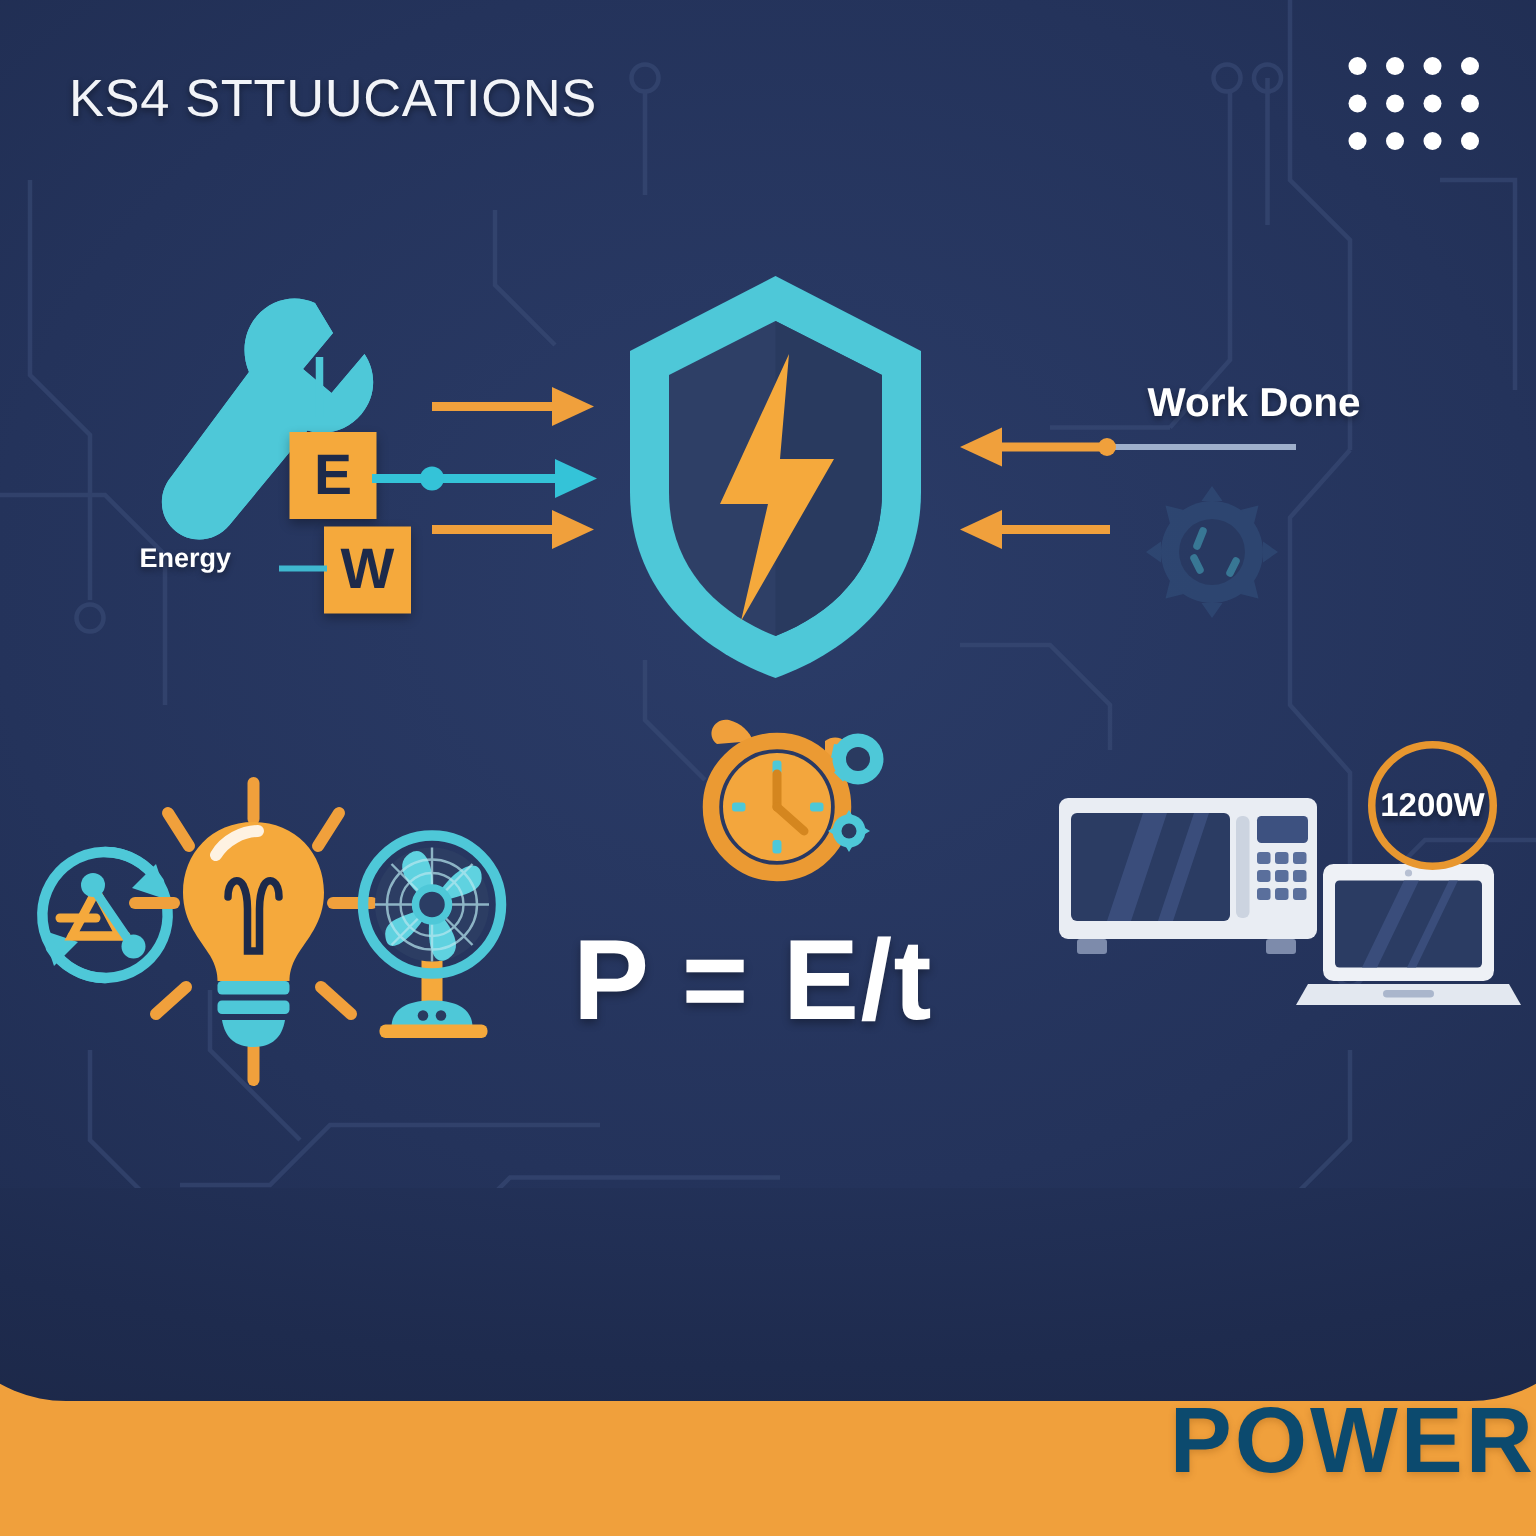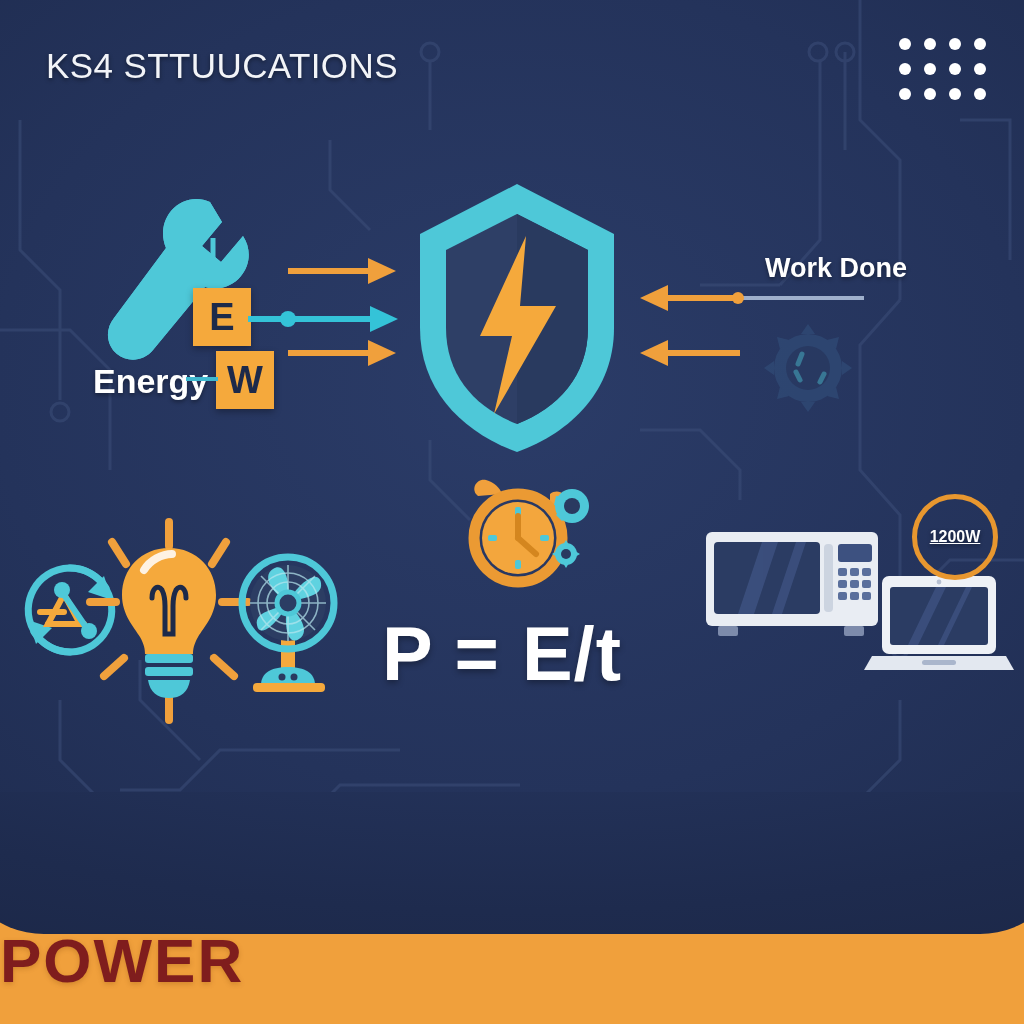--- a/index.html
+++ b/index.html
@@ -41,22 +41,22 @@
     height: 142px;
     background: radial-gradient(ellipse 120% 380% at 50% -190%, #2b3c68 0%, #24335b 42%, #1e2b4e 72%, #1b2645 100%);
     border-bottom-left-radius: 90px;
     border-bottom-right-radius: 90px;
   }
   #banner-label {
     position: absolute;
     left: 0;
     bottom: 28px;
     width: 1024px;
-    text-align: left;
-    color: #7f1d1d;
+    text-align: right;
+    color: #0c4a6e;
     font-size: 62px;
     font-weight: bold;
     letter-spacing: 2px;
     text-shadow: 0 2px 5px rgba(120,60,0,.25);
   }
 
   
   #title {
     position: absolute;
     left: 46px;
@@ -91,21 +91,21 @@
     font-size: 38px;
     font-weight: bold;
     display: flex;
     align-items: center;
     justify-content: center;
     box-shadow: 0 3px 7px rgba(0,0,0,.3);
   }
   .plain-label {
     position: absolute;
     color: #ffffff;
-    font-size: 34px;
+    font-size: 18px;
     font-weight: bold;
     text-shadow: 0 2px 4px rgba(0,0,0,.4);
     white-space: nowrap;
   }
   .formula {
     position: absolute;
     color: #ffffff;
     font-weight: bold;
     font-size: 76px;
     letter-spacing: 1px;
@@ -371,21 +371,21 @@
     <rect x="26" y="13" width="98" height="58" rx="3" fill="#2b3c63"></rect>
     <g fill="#3d5180" opacity=".85">
       <polygon points="44,71 72,13 82,13 54,71"></polygon>
       <polygon points="74,71 102,13 108,13 80,71"></polygon>
     </g>
     <circle cx="75" cy="8" r="2.4" fill="#b7c0d2"></circle>
     <path d="M8 82 h134 l8 14 H0 z" fill="#e3e8f0"></path>
     <rect x="58" y="86" width="34" height="5" rx="2.5" fill="#aab6cc"></rect>
   </svg>
 
-  <div class="watt-badge" style="left:912px; top:494px; width:76px; height:76px; font-size:16px;text-decoration:underline;">
+  <div class="watt-badge" style="left:912px; top:494px; width:76px; height:76px; font-size:22px;">
     <span>1200W</span>
   </div>
 
   <div id="banner">
     <div id="banner-mask"></div>
     <div id="banner-label">POWER</div>
   </div>
 
 </div>
 

